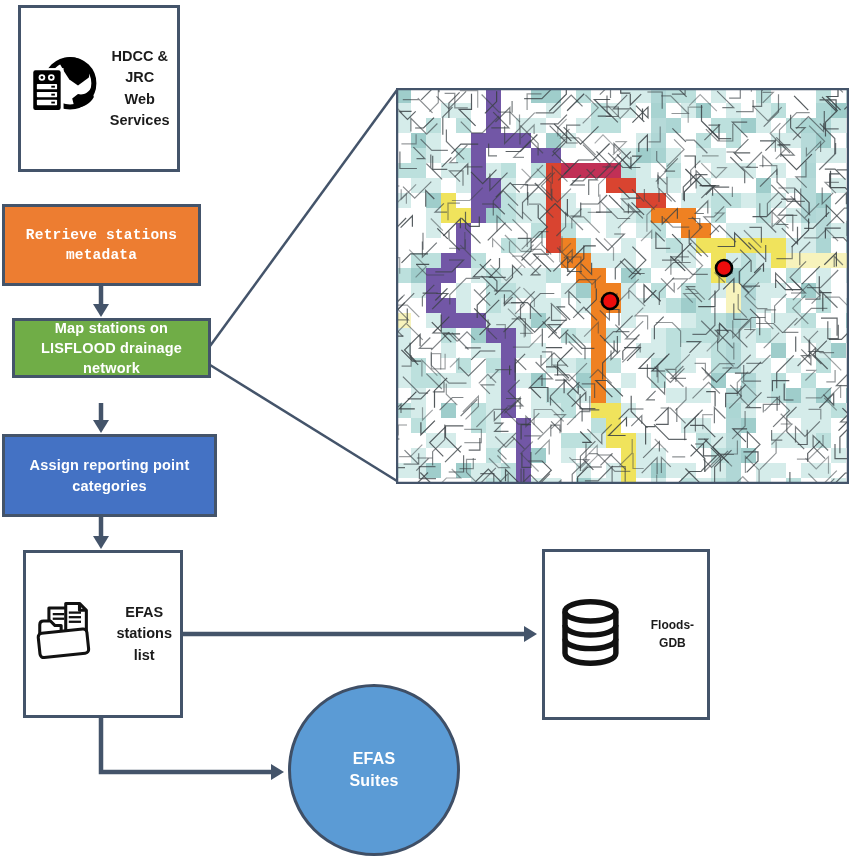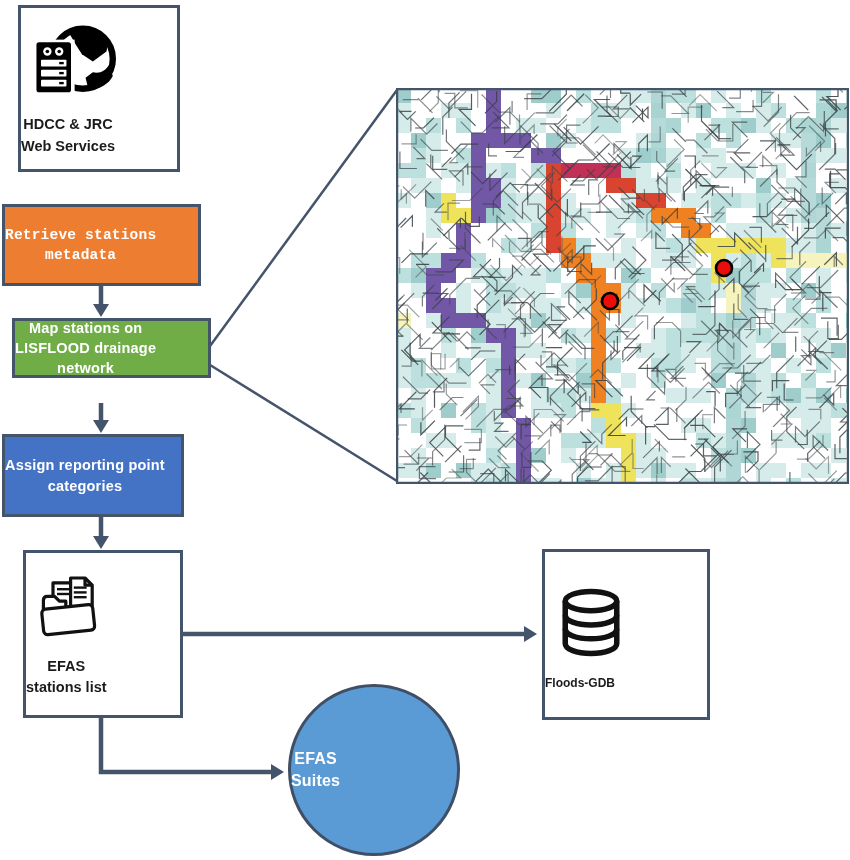--- a/index.html
+++ b/index.html
@@ -1,32 +1,32 @@
 <!DOCTYPE html>
 <html><head>
 <meta charset="utf-8">
 <style>
   html,body{margin:0;padding:0;}
   body{
     width:850px;height:860px;position:relative;background:#ffffff;
     font-family:"Liberation Sans",sans-serif;overflow:hidden;
   }
   svg{display:block}
-  .node{position:absolute;box-sizing:border-box;display:flex;flex-direction:column;
-        align-items:flex-start;justify-content:center;z-index:3;}
+  .node{position:absolute;box-sizing:border-box;display:flex;flex-direction:row;
+        align-items:center;justify-content:center;z-index:3;}
   .iconbox{background:#ffffff;border:3px solid #44546A;}
   .colorbox{border:3px solid #44546A;}
   .boxlabel{color:#ffffff;font-weight:700;font-size:14.5px;line-height:1.4;
             text-align:center;white-space:pre-line;letter-spacing:.2px;}
   .darklabel{color:#1b1b1b;font-weight:700;font-size:14.5px;line-height:1.45;
              text-align:center;white-space:pre-line;}
   #hdcc-box{left:18px;top:5px;width:162px;height:167px;gap:2px;}
   #orange-box{left:2px;top:204px;width:199px;height:82px;background:#ED7D31;font-family:Liberation Mono, monospace;}
   #green-box{left:12px;top:318px;width:199px;height:60px;background:#70AD47;}
-  #blue-box{left:2px;top:434px;width:182px;height:83px;background:#4472C4;}
+  #blue-box{left:2px;top:434px;width:215px;height:83px;background:#4472C4;}
   #efas-box{left:23px;top:550px;width:160px;height:168px;gap:6px;}
   #gdb-box{left:542px;top:549px;width:168px;height:171px;gap:2px;}
   #suites-circle{left:288px;top:684px;width:172px;height:172px;border-radius:50%;
                  background:#5B9BD5;border:3px solid #3F4F66;}
   #connectors{position:absolute;left:0;top:0;z-index:1;pointer-events:none;}
   #map-wrap{position:absolute;left:396px;top:88px;width:453px;height:396px;z-index:2;
             background:#ffffff;}
 </style>
 </head>
 <body>

